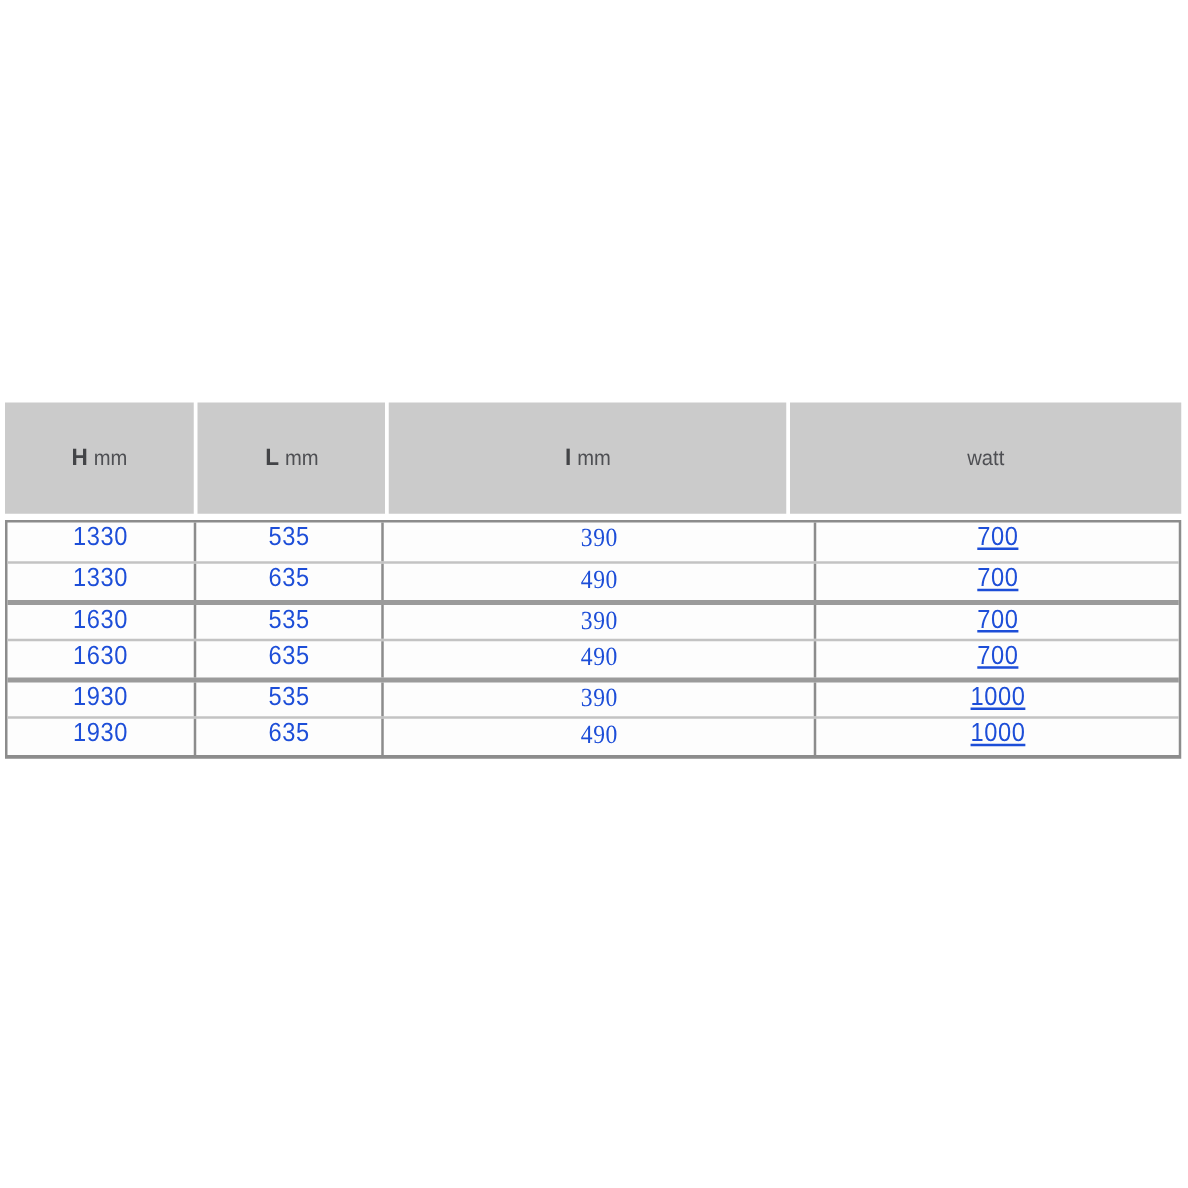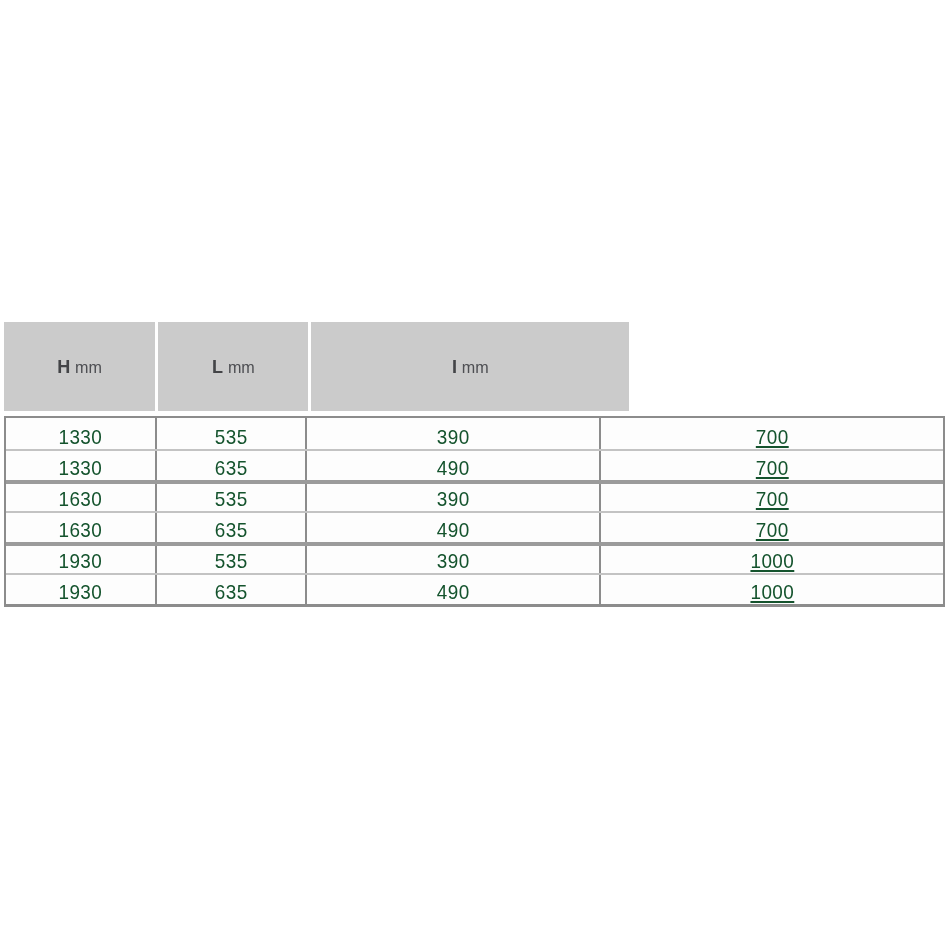--- a/index.html
+++ b/index.html
@@ -66,31 +66,31 @@
   .tr {
     display: flex;
     height: 31px;
     border-top: 2px solid #c3c3c3;
   }
   .tr:first-child { border-top: none; }
   .tr.group-start { border-top: 4px solid #9b9b9b; }
 
   .td {
     display: flex;
-    align-items: flex-end;
+    align-items: flex-start;
     justify-content: center;
     height: 100%;
     border-left: 2px solid #8c8c8c;
     font-size: 21px;
-    color: #14532d;
+    color: #1d4ed8;
   }
   .td:first-child { border-left: none; }
   .td-1 { width: 149px; }
   .td-2 { width: 150px; }
-  .td-3 { width: 294px; }
+  .td-3 { width: 346px; font-family: Liberation Serif, serif; }
   .td-4 { flex: 1; text-decoration: underline; }
 
   .num {
     display: inline-block;
     transform: scaleX(0.9);
     letter-spacing: 0.5px;
   }
 </style>
 </head>
 <body>
@@ -110,20 +110,25 @@
           <span class="th-sym">L</span>
           <span class="th-unit">mm</span>
         </span>
       </div>
       <div class="th th-3">
         <span class="th-label">
           <span class="th-sym">I</span>
           <span class="th-unit">mm</span>
         </span>
       </div>
+      <div class="th th-4">
+        <span class="th-label">
+          <span class="th-unit">watt</span>
+        </span>
+      </div>
     </div>
 
     <div class="tbody">
 
       <div class="tr">
         <div class="td td-1">
             <span class="num">1330</span>
           </div>
         <div class="td td-2">
             <span class="num">535</span>

